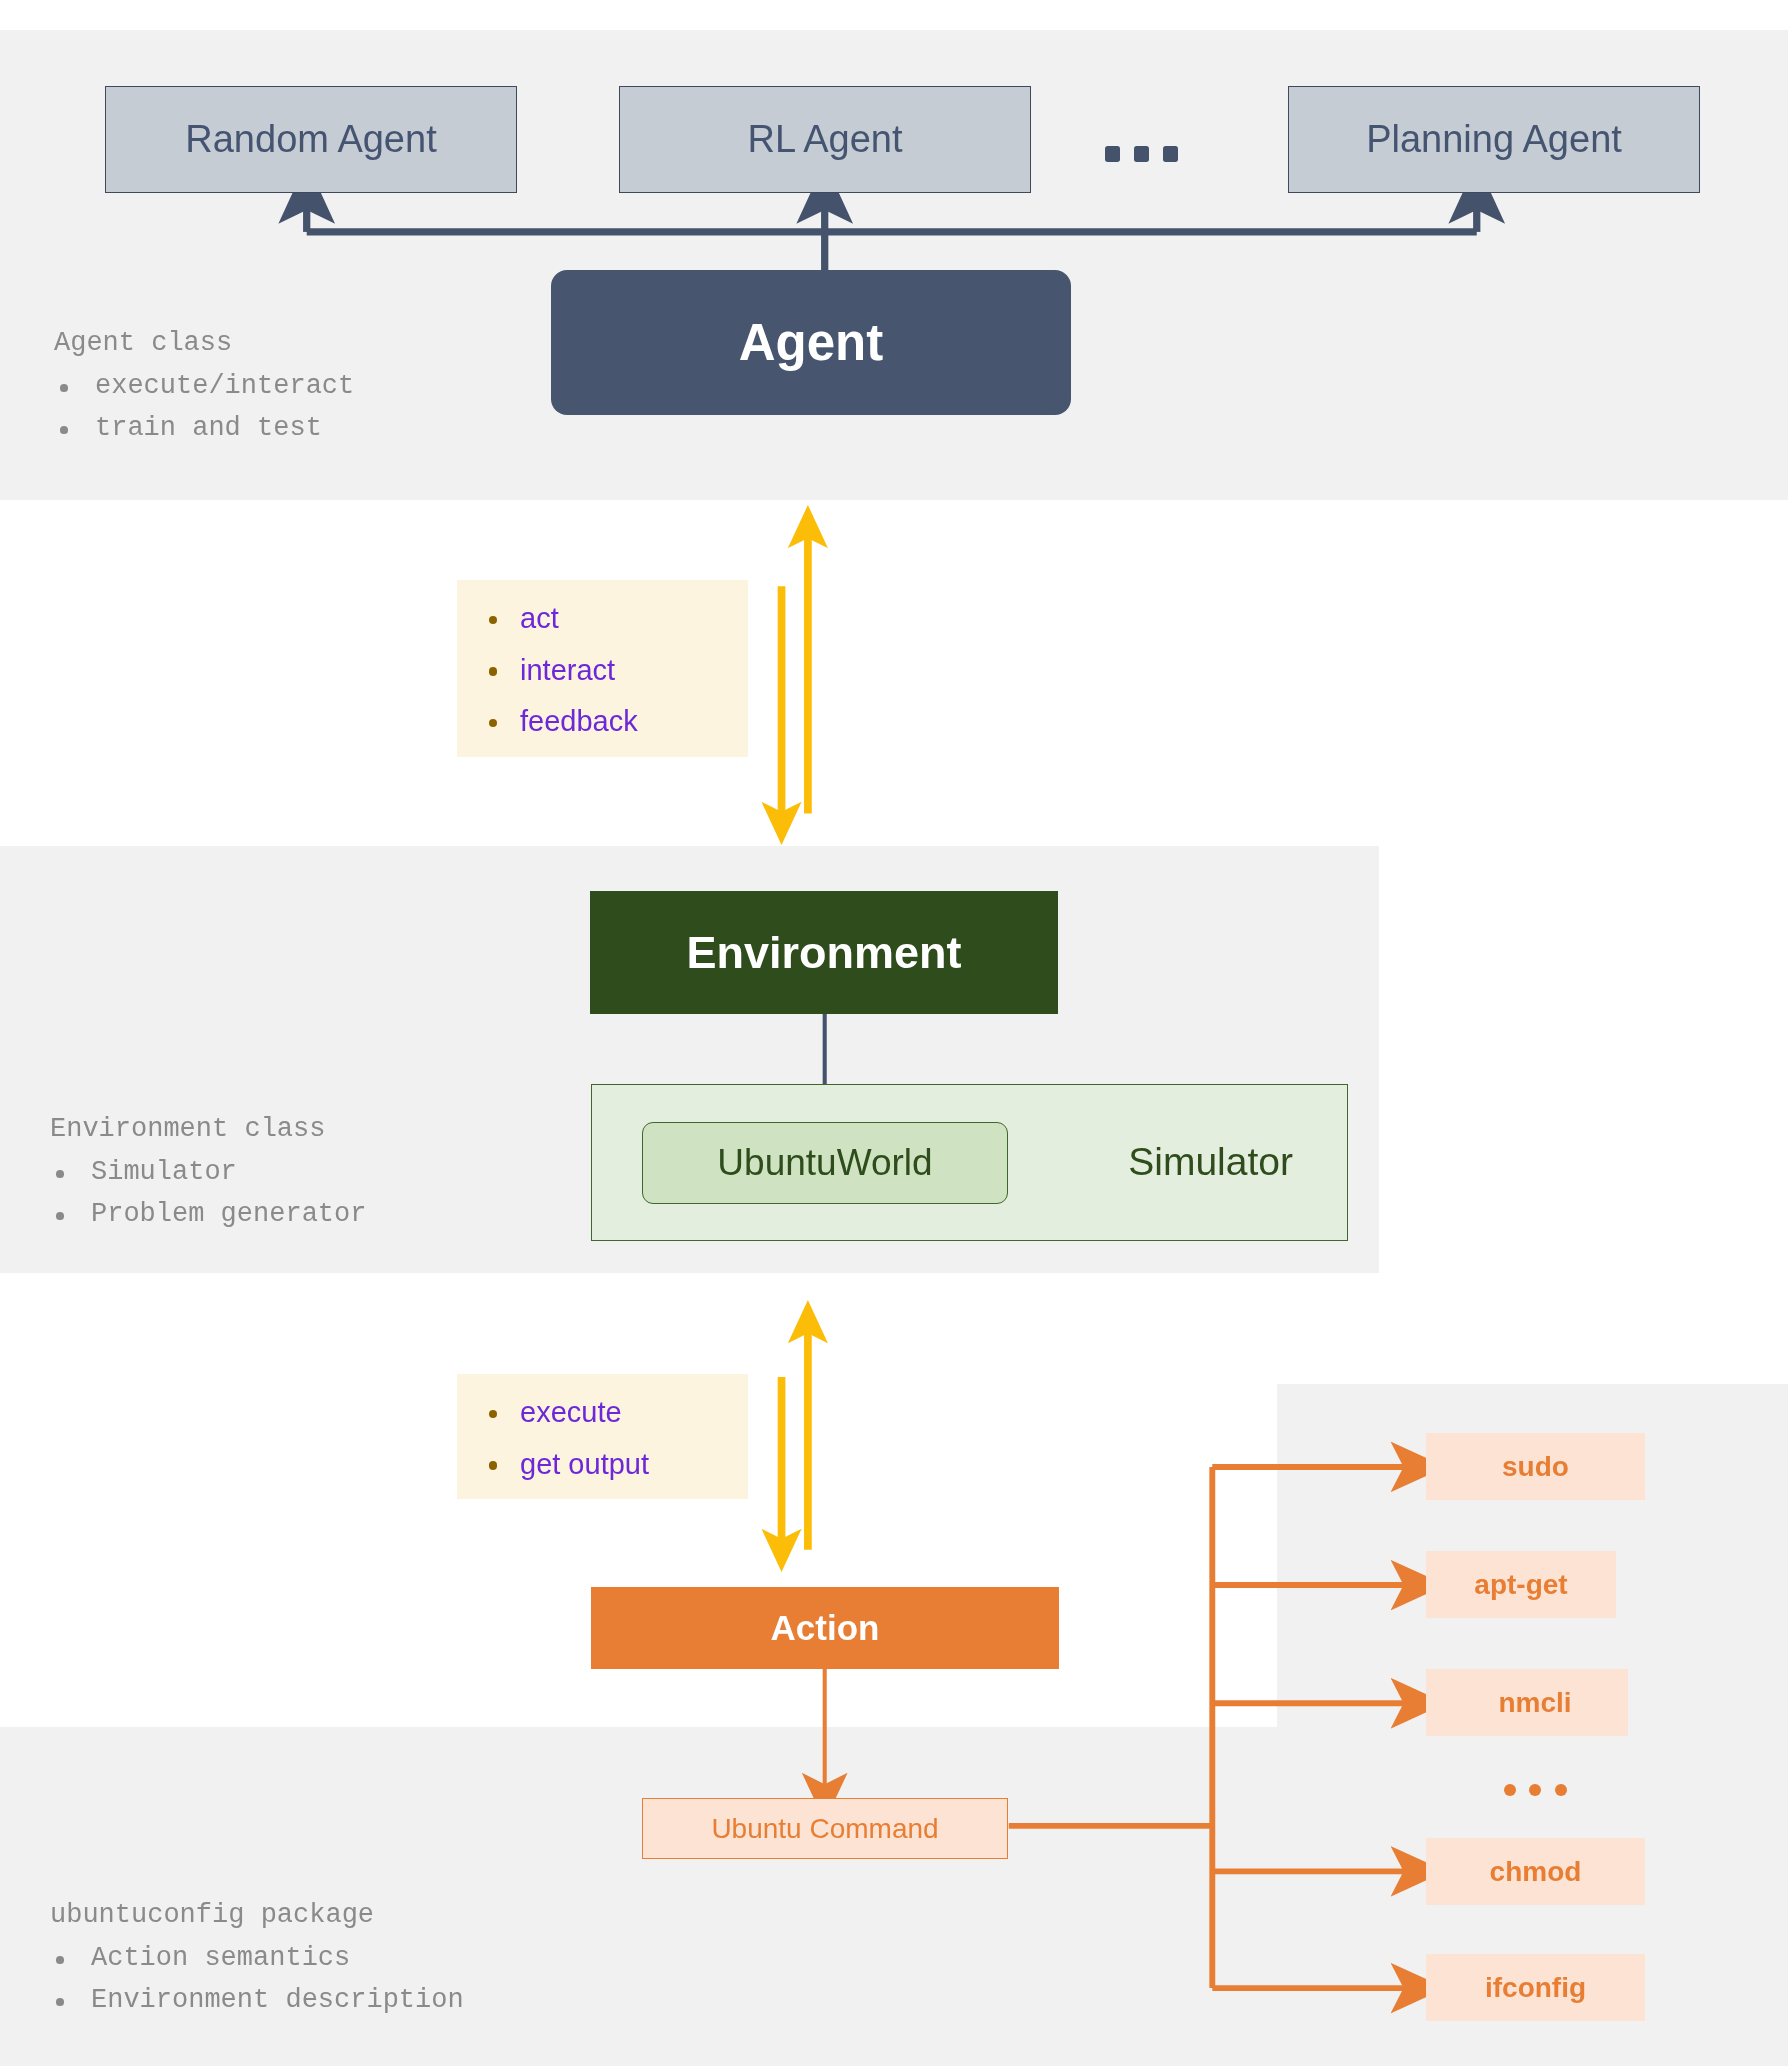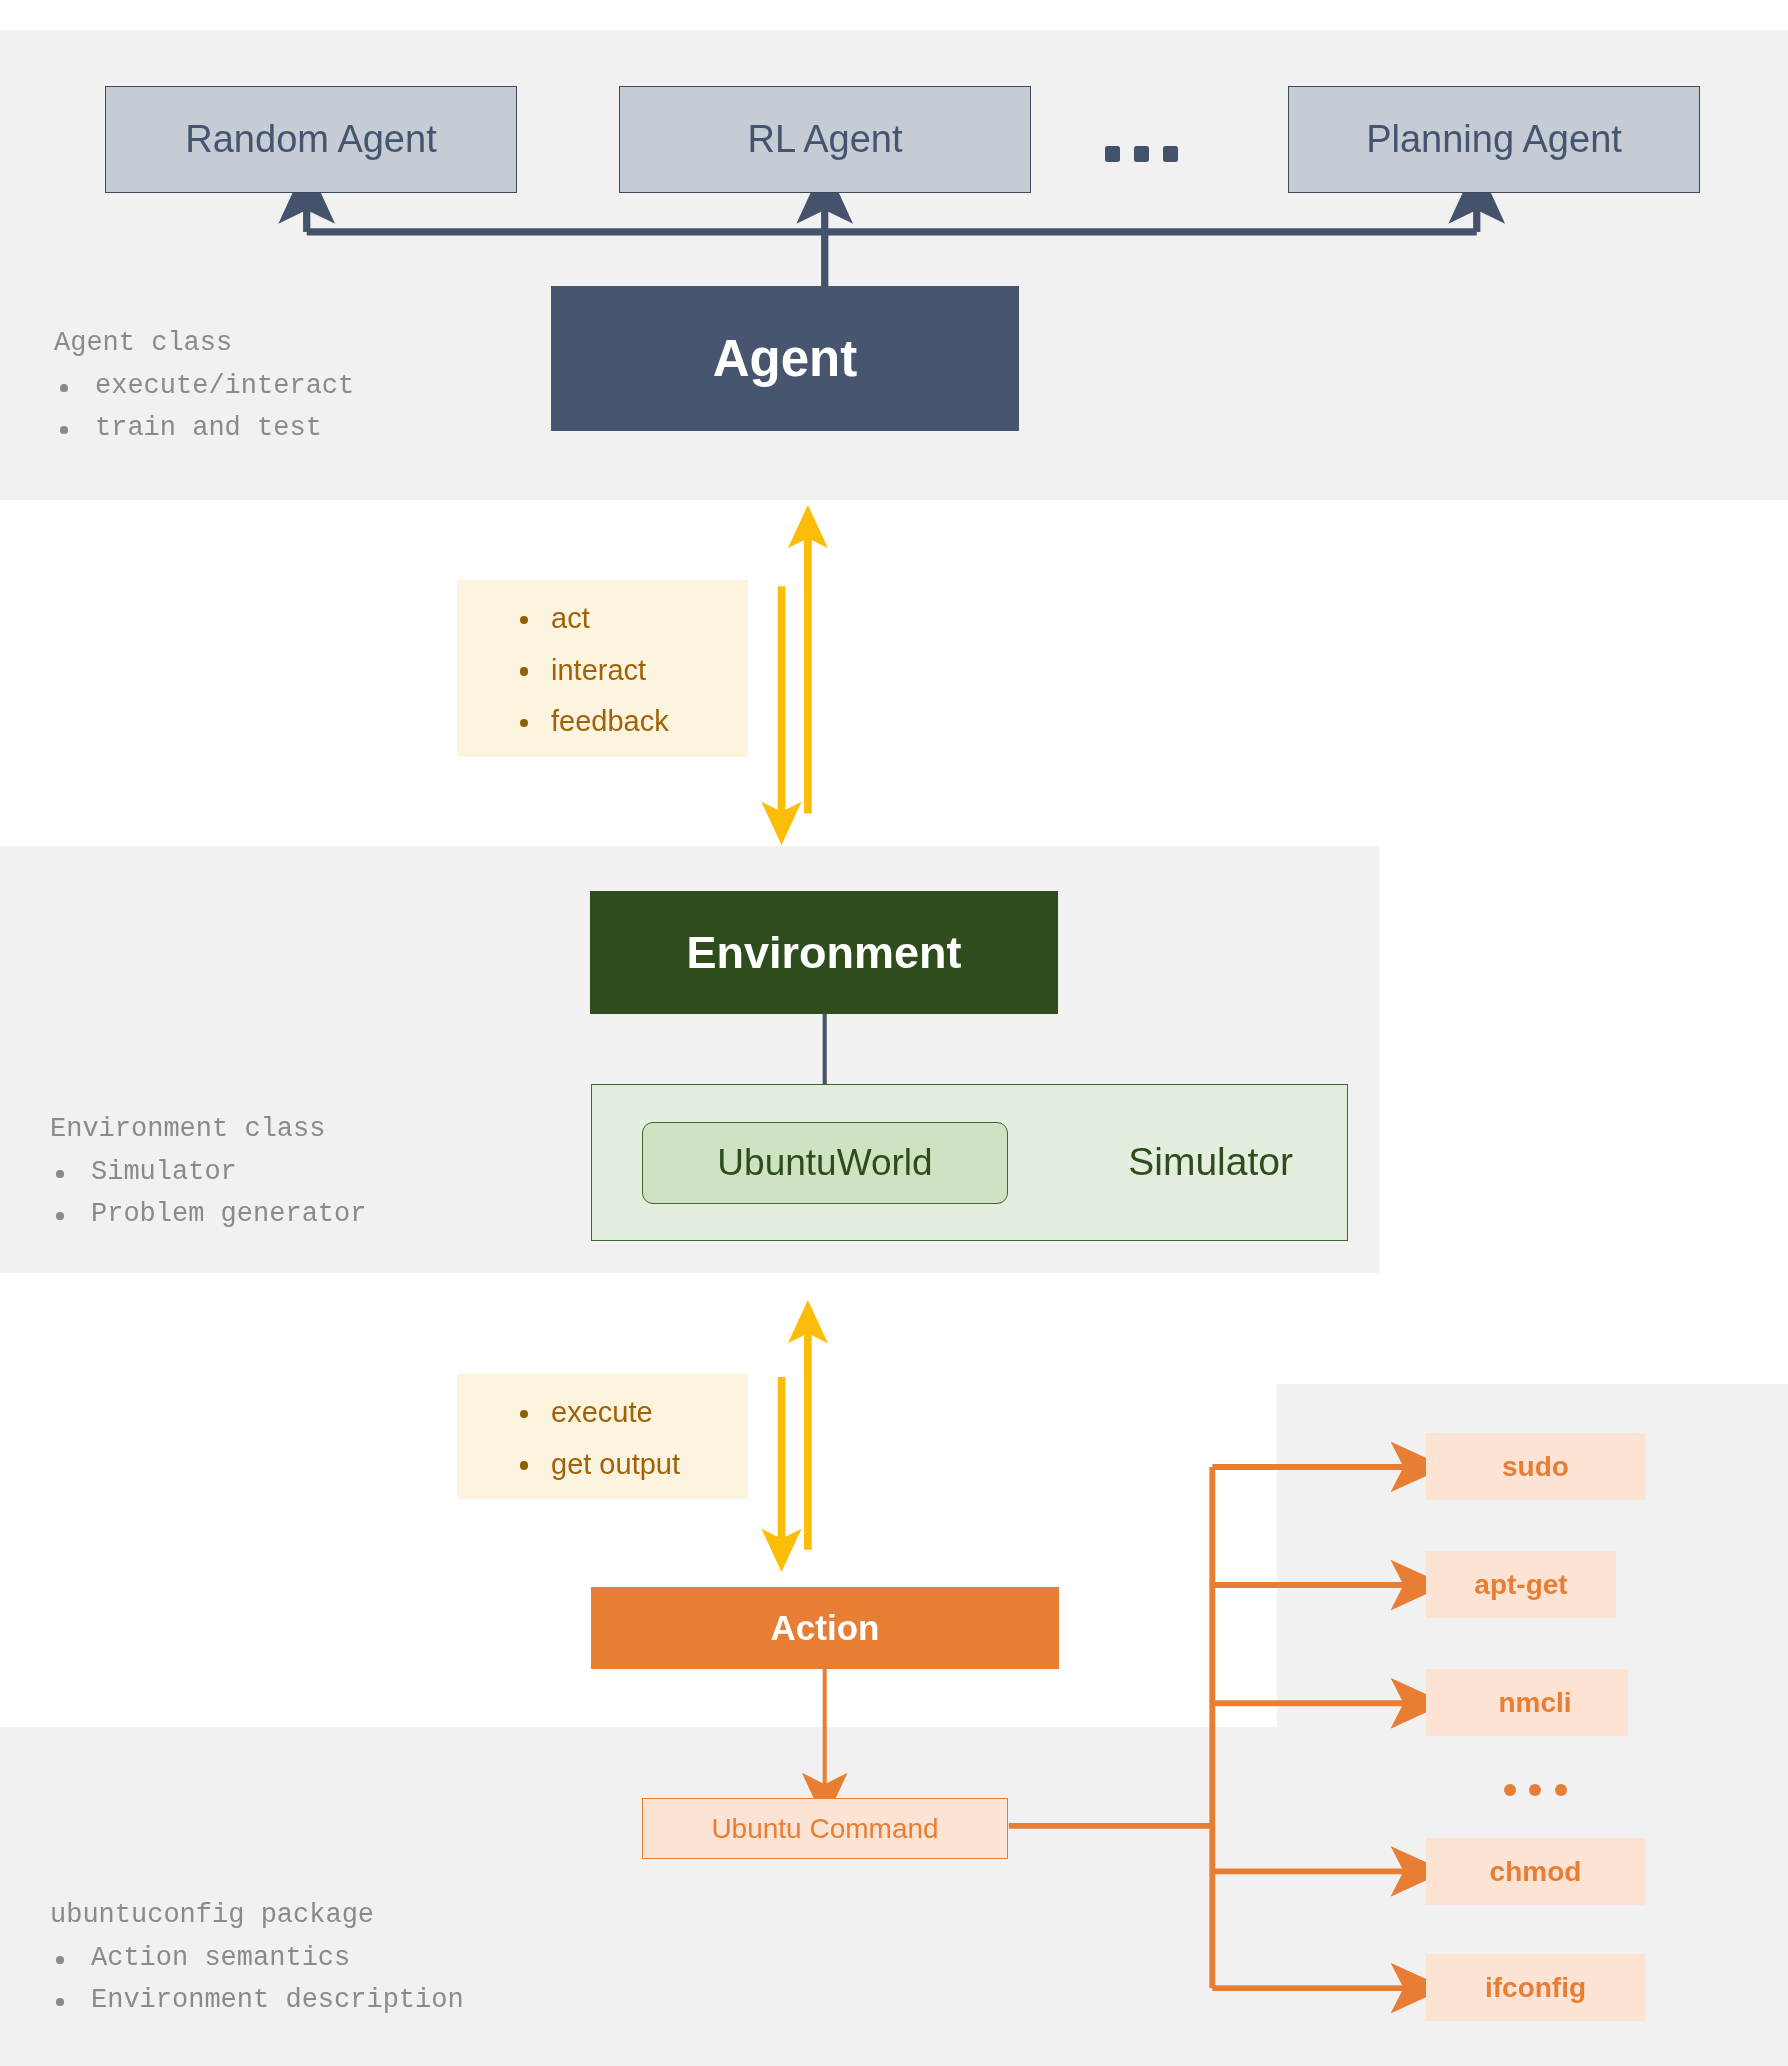--- a/index.html
+++ b/index.html
@@ -70,24 +70,24 @@
     background:#fce3d3;
     border:1.8px solid #e87e33;
     color:#e87e33;
     font-size:28px;
   }
 
   
   .note{
     position:absolute;
     background:#fcf4de;
-    color:#a16207;
+    color:#6d28d9;
     font-size:29px;
     box-sizing:border-box;
-    padding:21px 0 21px 59px;
+    padding:21px 0 21px 28px;
   }
   .note ul{margin:0;padding:0;list-style:none;}
   .note li{
     position:relative;
     padding-left:35px;
     margin:0 0 17.3px 0;
     line-height:1.18;
   }
   .note li:last-child{margin-bottom:0;}
   .note li::before{
@@ -202,21 +202,21 @@
   <div class="dots navy" style="left:1105px;top:146px;">
     <i></i>
       <i></i>
       <i></i>
   </div>
 
   <div class="node agent-variant" style="left:1288px;top:86px;width:412px;height:107px;">
     <span>Planning Agent</span>
   </div>
 
-  <div class="node agent-main" style="left:551px;top:286px;width:468px;height:145px;">
+  <div class="node agent-main" style="left:551px;top:270px;width:520px;height:145px;border-radius:16px;">
     <span>Agent</span>
   </div>
 
   <div class="caption" style="left:54px;top:330px;width:477px;">
     <span class="ctitle">Agent class</span>
     <ul>
       <li>execute/interact</li>
       <li>train and test</li>
     </ul>
   </div>

